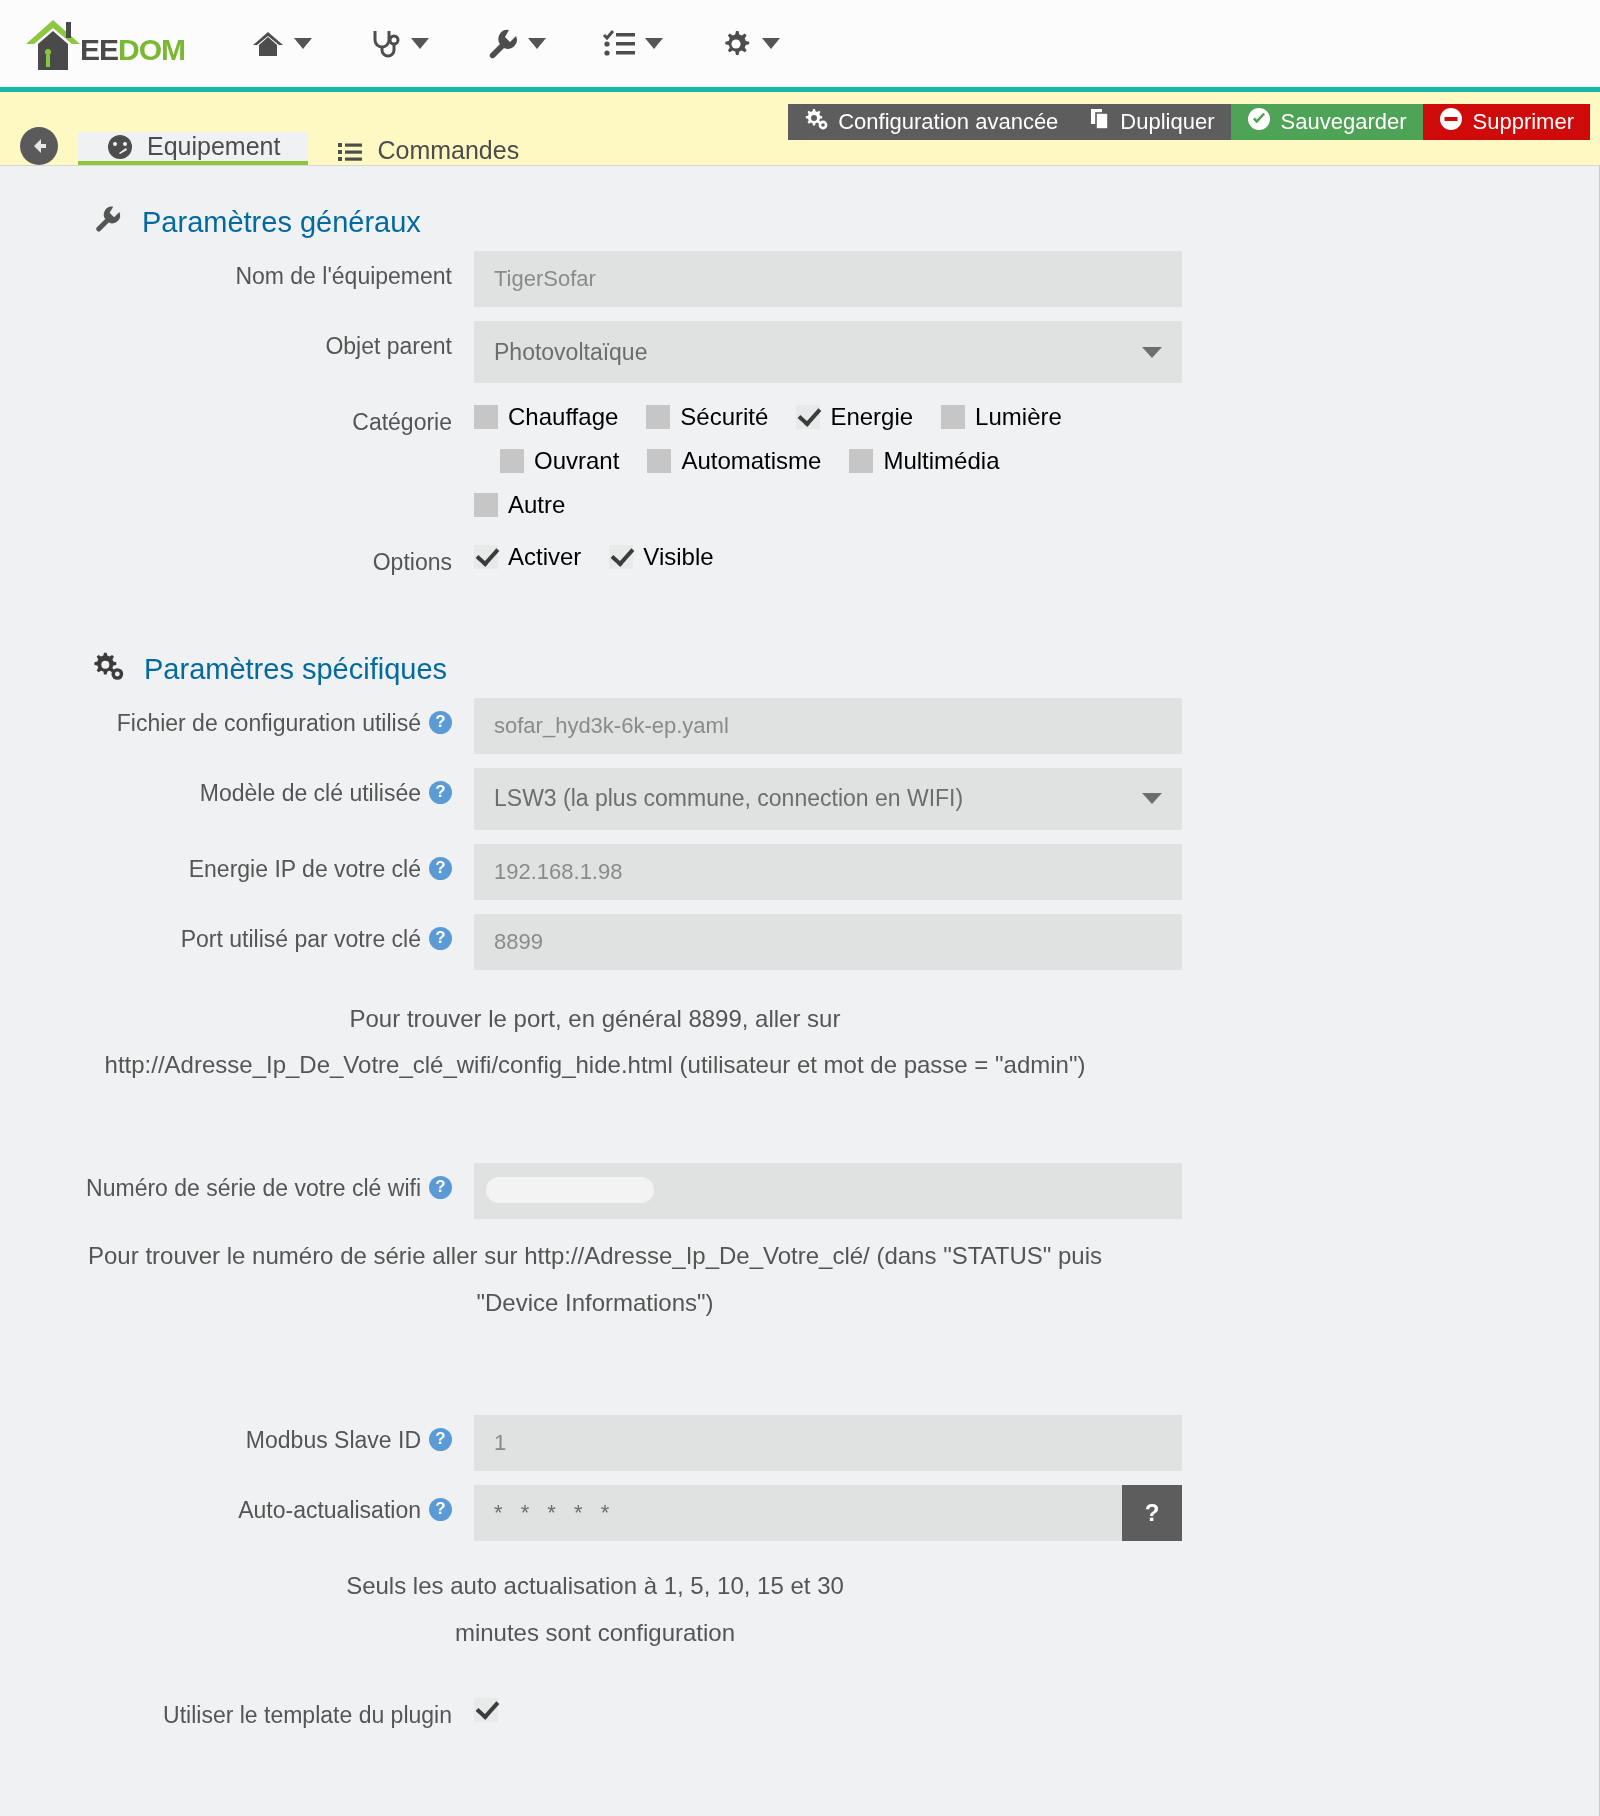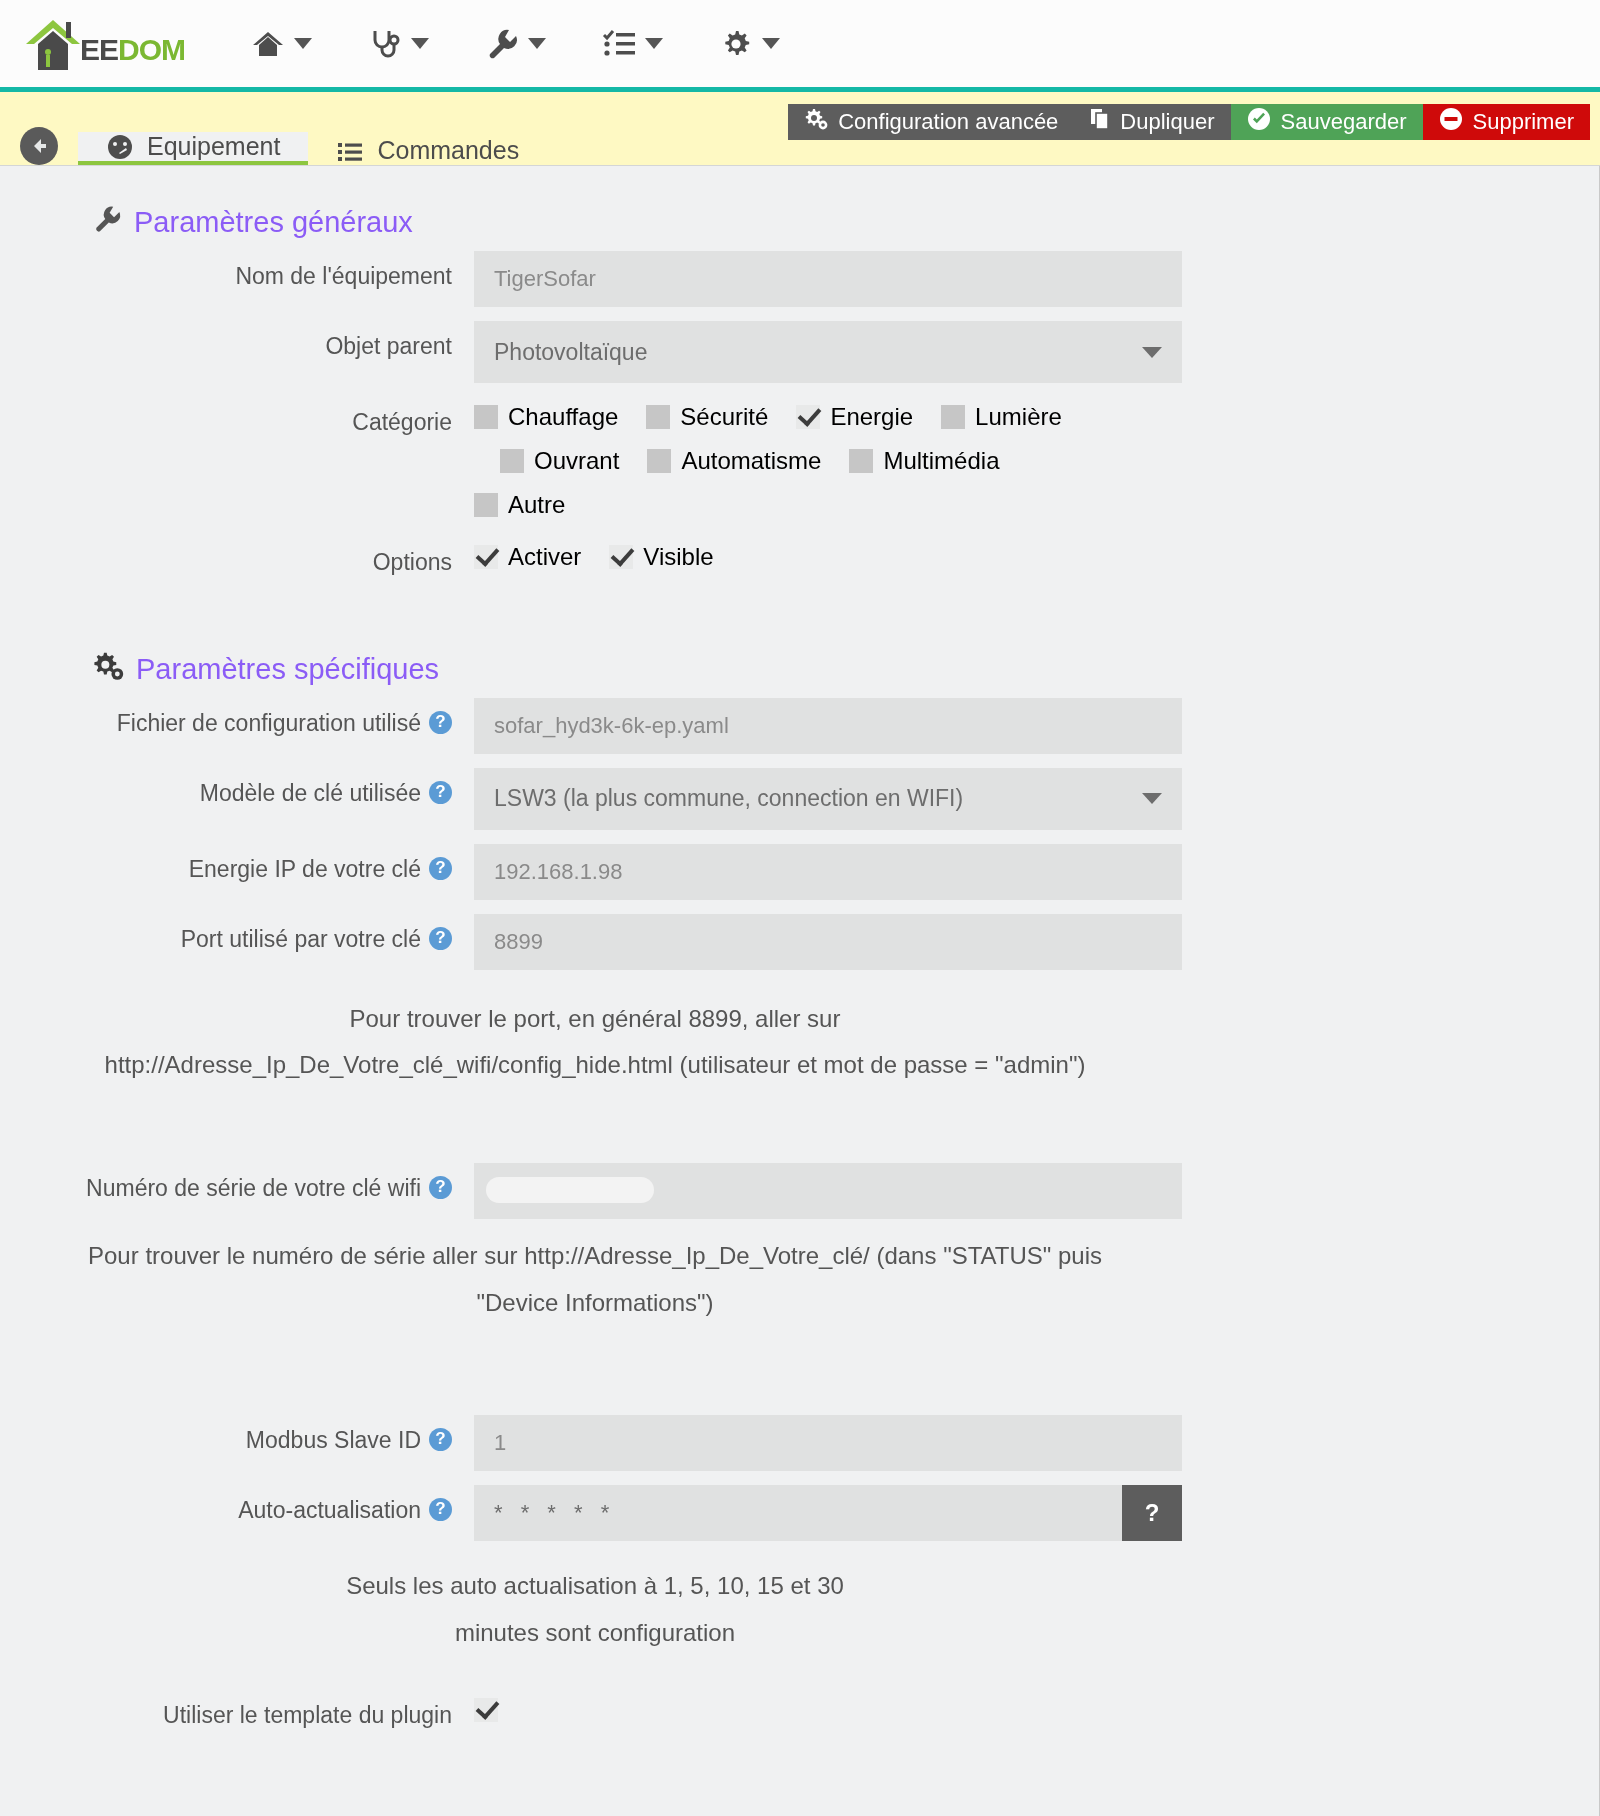--- a/index.html
+++ b/index.html
@@ -118,23 +118,23 @@
   .page {
     background: #f0f1f2;
     padding: 0 0 10px 0;
     min-height: 1650px;
     border-right: 1px solid #c9c9c9;
     width: 1600px;
   }
   .section-title {
     display: flex;
     align-items: center;
-    gap: 12px;
+    gap: 20px;
     font-size: 29px;
-    color: #8b5cf6;
+    color: #0369a1;
     padding: 38px 0 10px 92px;
   }
   .section-title.second { padding-top: 60px; }
 
   .row {
     display: flex;
     align-items: flex-start;
     margin-bottom: 14px;
   }
   .lbl {

